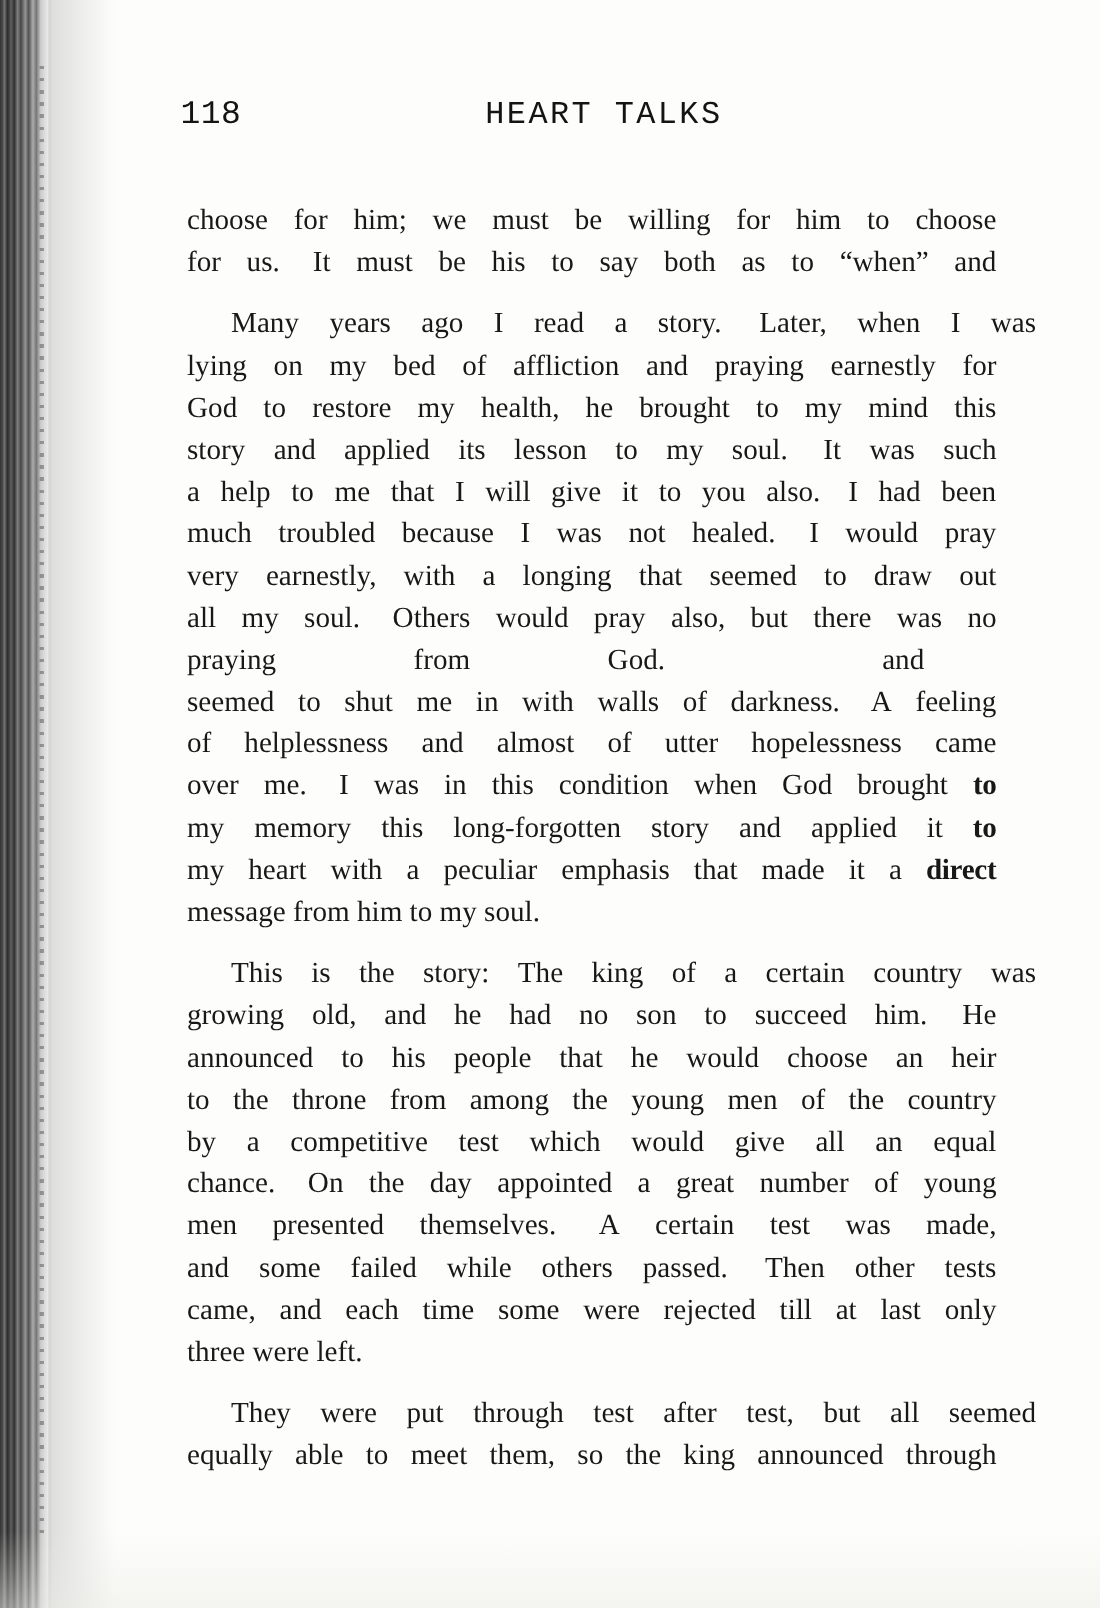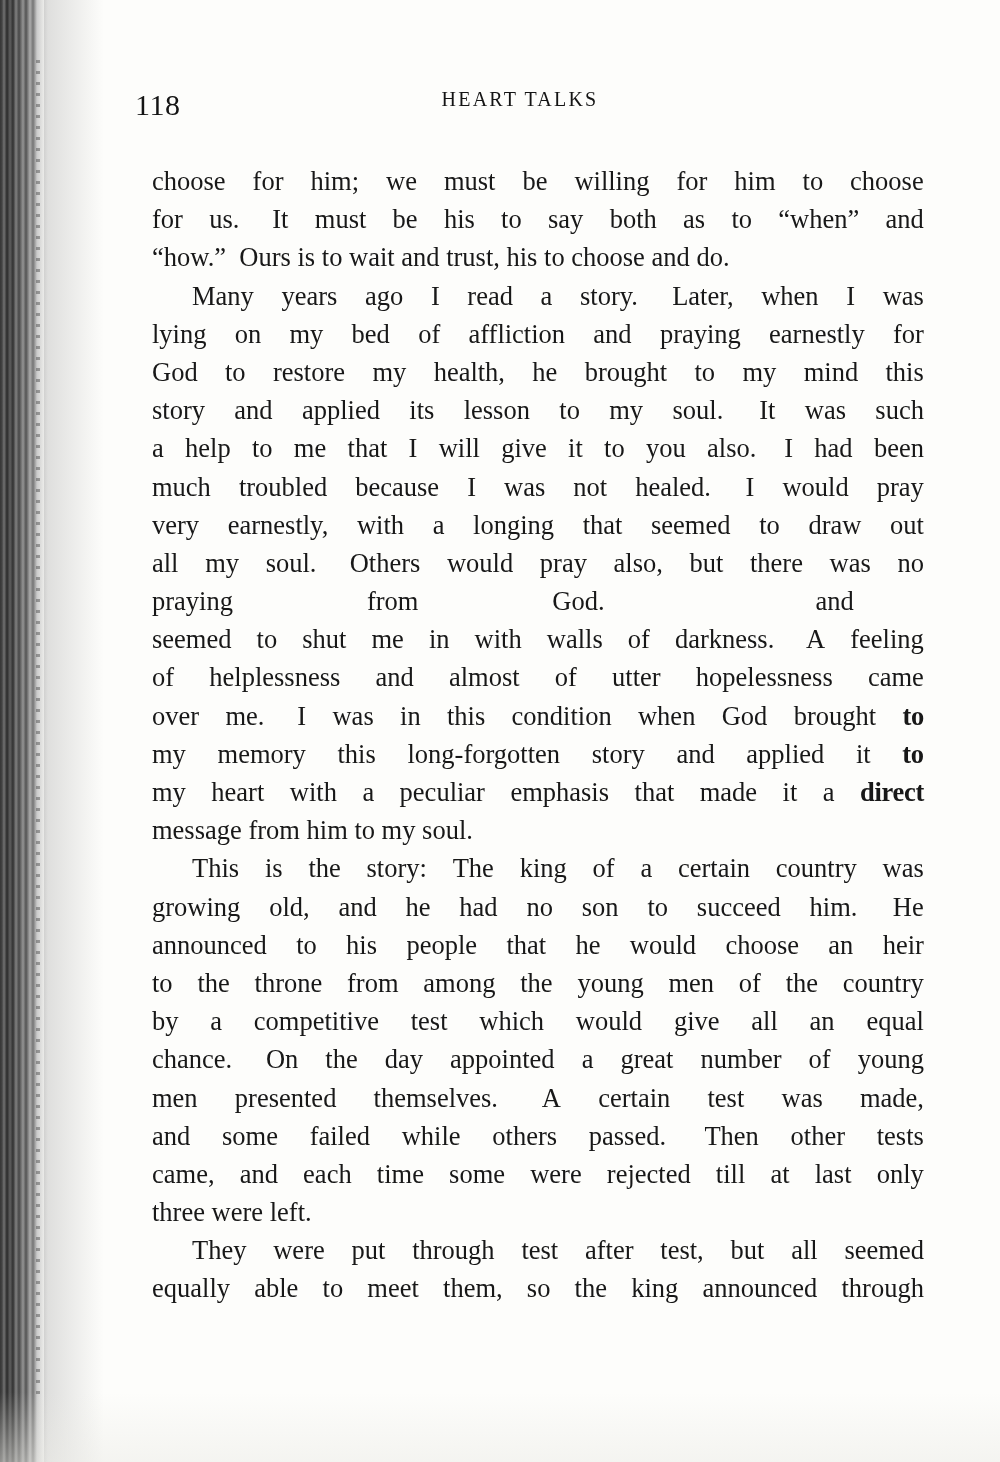--- a/index.html
+++ b/index.html
@@ -62,53 +62,54 @@
   
   #bottom-shade {
     position: absolute;
     left: 0; bottom: 0; width: 100%; height: 70px;
     background: linear-gradient(to bottom, rgba(250,250,248,0), rgba(235,235,230,0.5));
   }
 
   
   #header {
     position: absolute;
-    left: 135px;
+    left: 164px;
     top: 88px;
     width: 770px;
     height: 44px;
+    font-family: Liberation Mono, monospace;
   }
   #folio {
     position: absolute;
     left: 0;
     top: 0;
     font-size: 30px;
     letter-spacing: 0.5px;
     color: #141414;
   }
   #running-head {
     position: absolute;
     left: 0;
     top: 0;
     width: 770px;
     text-align: center;
-    font-size: 20px;
+    font-size: 29px;
     letter-spacing: 2.2px;
     color: #141414;
   }
 
   
   #textblock {
     position: absolute;
     left: 152px;
     top: 162px;
     width: 772px;
   }
   .para {
-    margin: 0;
+    margin: 18px;
   }
   .line {
     display: flex;
     font-size: 26.5px;
     line-height: 38.2px;
     height: 38.2px;
     color: #181818;
     white-space: pre;
   }
   
@@ -141,21 +142,20 @@
 
   <div id="header">
     <div id="folio">118</div>
     <div id="running-head">HEART TALKS</div>
   </div>
 
   <div id="textblock">
       <div class="para">
         <div class="line just"><span class="w">choose</span><span class="w"> </span><span class="w">for</span><span class="w"> </span><span class="w">him;</span><span class="w"> </span><span class="w">we</span><span class="w"> </span><span class="w">must</span><span class="w"> </span><span class="w">be</span><span class="w"> </span><span class="w">willing</span><span class="w"> </span><span class="w">for</span><span class="w"> </span><span class="w">him</span><span class="w"> </span><span class="w">to</span><span class="w"> </span><span class="w">choose</span></div>
         <div class="line just"><span class="w">for</span><span class="w"> </span><span class="w">us.</span><span class="w">  </span><span class="w">It</span><span class="w"> </span><span class="w">must</span><span class="w"> </span><span class="w">be</span><span class="w"> </span><span class="w">his</span><span class="w"> </span><span class="w">to</span><span class="w"> </span><span class="w">say</span><span class="w"> </span><span class="w">both</span><span class="w"> </span><span class="w">as</span><span class="w"> </span><span class="w">to</span><span class="w"> </span><span class="w">“when”</span><span class="w"> </span><span class="w">and</span></div>
-        <div class="line last">“how.”  Ours is to wait and trust, his to choose and do.</div>
       </div>
       <div class="para">
         <div class="line just indent"><span class="w">Many</span><span class="w"> </span><span class="w">years</span><span class="w"> </span><span class="w">ago</span><span class="w"> </span><span class="w">I</span><span class="w"> </span><span class="w">read</span><span class="w"> </span><span class="w">a</span><span class="w"> </span><span class="w">story.</span><span class="w">  </span><span class="w">Later,</span><span class="w"> </span><span class="w">when</span><span class="w"> </span><span class="w">I</span><span class="w"> </span><span class="w">was</span></div>
         <div class="line just"><span class="w">lying</span><span class="w"> </span><span class="w">on</span><span class="w"> </span><span class="w">my</span><span class="w"> </span><span class="w">bed</span><span class="w"> </span><span class="w">of</span><span class="w"> </span><span class="w">affliction</span><span class="w"> </span><span class="w">and</span><span class="w"> </span><span class="w">praying</span><span class="w"> </span><span class="w">earnestly</span><span class="w"> </span><span class="w">for</span></div>
         <div class="line just"><span class="w">God</span><span class="w"> </span><span class="w">to</span><span class="w"> </span><span class="w">restore</span><span class="w"> </span><span class="w">my</span><span class="w"> </span><span class="w">health,</span><span class="w"> </span><span class="w">he</span><span class="w"> </span><span class="w">brought</span><span class="w"> </span><span class="w">to</span><span class="w"> </span><span class="w">my</span><span class="w"> </span><span class="w">mind</span><span class="w"> </span><span class="w">this</span></div>
         <div class="line just"><span class="w">story</span><span class="w"> </span><span class="w">and</span><span class="w"> </span><span class="w">applied</span><span class="w"> </span><span class="w">its</span><span class="w"> </span><span class="w">lesson</span><span class="w"> </span><span class="w">to</span><span class="w"> </span><span class="w">my</span><span class="w"> </span><span class="w">soul.</span><span class="w">  </span><span class="w">It</span><span class="w"> </span><span class="w">was</span><span class="w"> </span><span class="w">such</span></div>
         <div class="line just"><span class="w">a</span><span class="w"> </span><span class="w">help</span><span class="w"> </span><span class="w">to</span><span class="w"> </span><span class="w">me</span><span class="w"> </span><span class="w">that</span><span class="w"> </span><span class="w">I</span><span class="w"> </span><span class="w">will</span><span class="w"> </span><span class="w">give</span><span class="w"> </span><span class="w">it</span><span class="w"> </span><span class="w">to</span><span class="w"> </span><span class="w">you</span><span class="w"> </span><span class="w">also.</span><span class="w">  </span><span class="w">I</span><span class="w"> </span><span class="w">had</span><span class="w"> </span><span class="w">been</span></div>
         <div class="line just"><span class="w">much</span><span class="w"> </span><span class="w">troubled</span><span class="w"> </span><span class="w">because</span><span class="w"> </span><span class="w">I</span><span class="w"> </span><span class="w">was</span><span class="w"> </span><span class="w">not</span><span class="w"> </span><span class="w">healed.</span><span class="w">  </span><span class="w">I</span><span class="w"> </span><span class="w">would</span><span class="w"> </span><span class="w">pray</span></div>
         <div class="line just"><span class="w">very</span><span class="w"> </span><span class="w">earnestly,</span><span class="w"> </span><span class="w">with</span><span class="w"> </span><span class="w">a</span><span class="w"> </span><span class="w">longing</span><span class="w"> </span><span class="w">that</span><span class="w"> </span><span class="w">seemed</span><span class="w"> </span><span class="w">to</span><span class="w"> </span><span class="w">draw</span><span class="w"> </span><span class="w">out</span></div>
         <div class="line just"><span class="w">all</span><span class="w"> </span><span class="w">my</span><span class="w"> </span><span class="w">soul.</span><span class="w">  </span><span class="w">Others</span><span class="w"> </span><span class="w">would</span><span class="w"> </span><span class="w">pray</span><span class="w"> </span><span class="w">also,</span><span class="w"> </span><span class="w">but</span><span class="w"> </span><span class="w">there</span><span class="w"> </span><span class="w">was</span><span class="w"> </span><span class="w">no</span></div>

